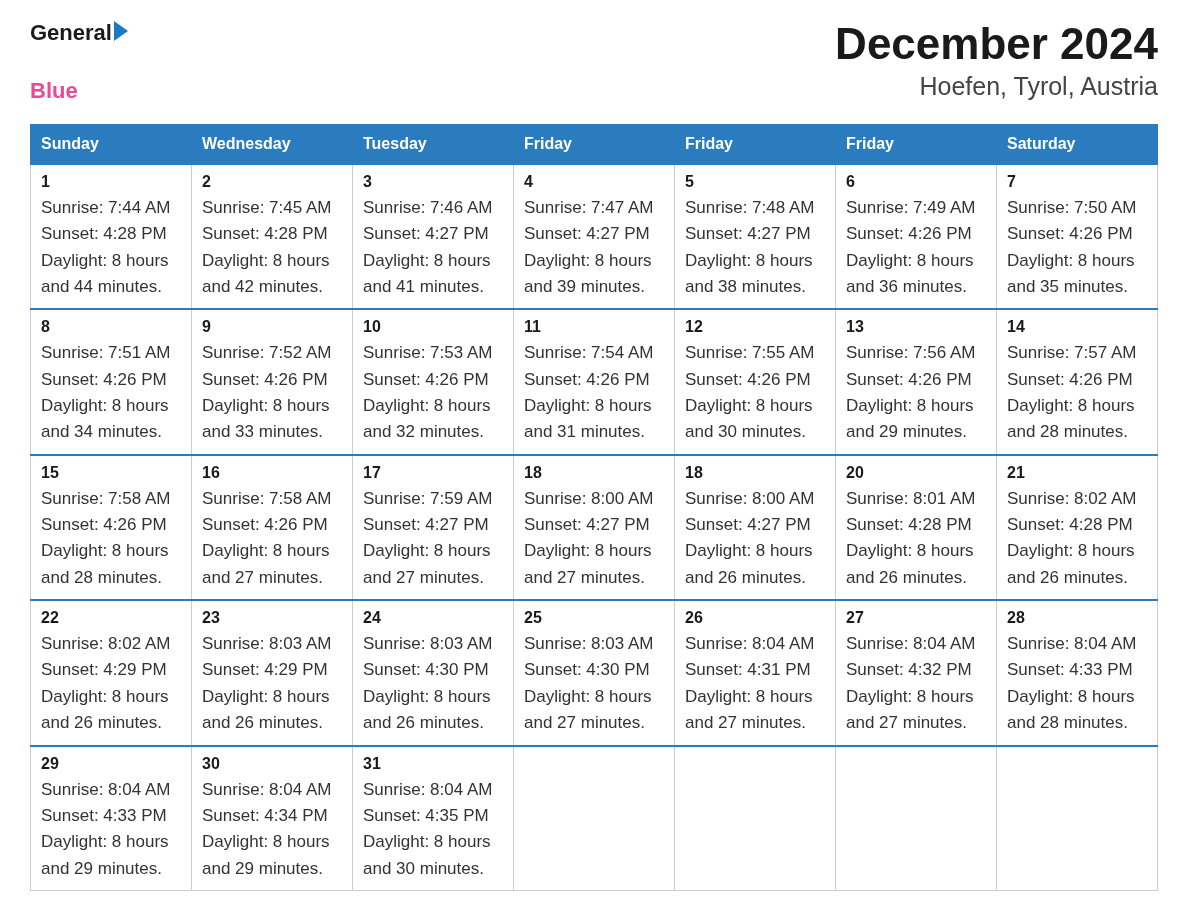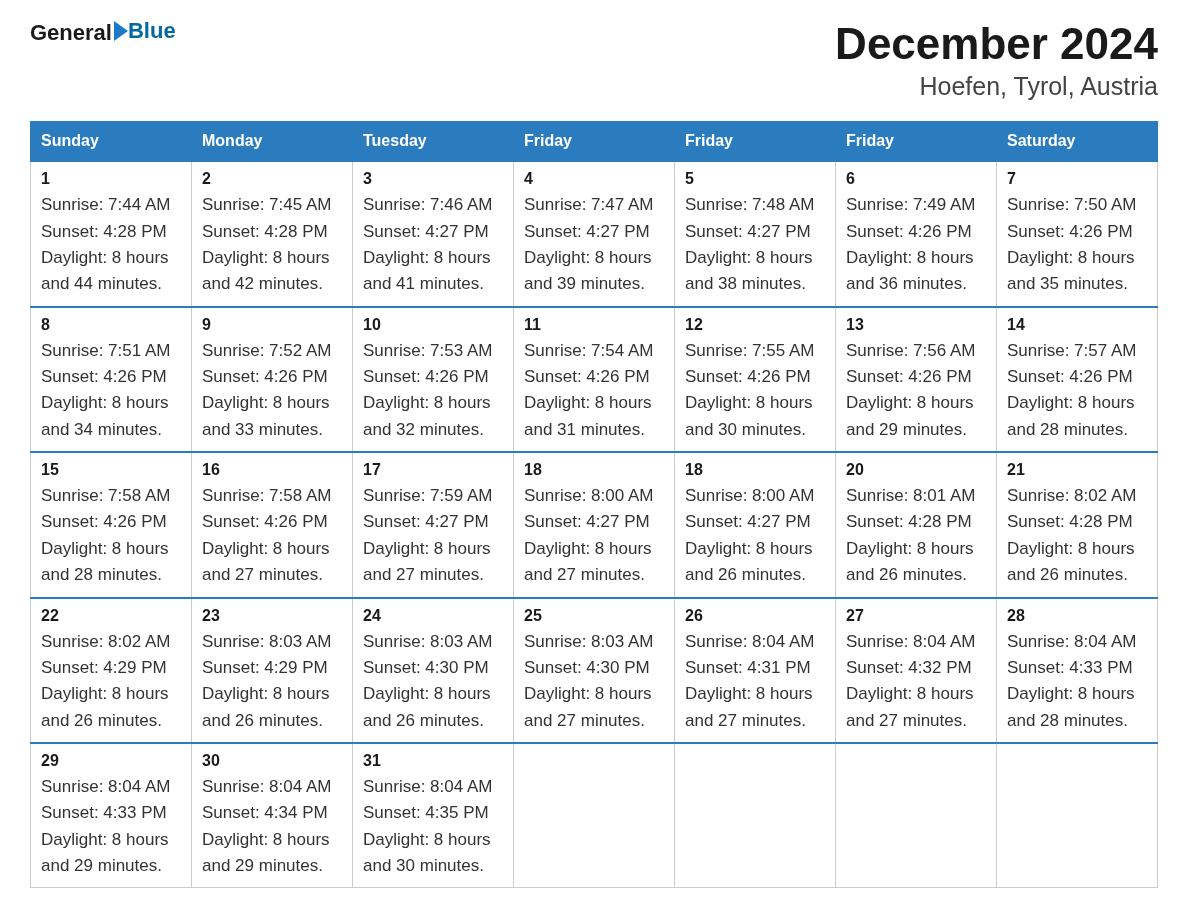--- a/index.html
+++ b/index.html
@@ -28,29 +28,30 @@
       border-left: 14px solid #1a7ac7;
       border-top: 10px solid transparent;
       border-bottom: 10px solid transparent;
       display: inline-block;
       margin-left: 2px;
       vertical-align: middle;
       position: relative;
       top: -2px;
     }
     .logo-blue {
-      color: #0369a1;
+      color: #ec4899;
       font-size: 22px;
       font-weight: bold;
       display: block;
       margin-top: -2px;
     }
     .logo-container {
       display: flex;
-      flex-direction: row;
+      flex-direction: column;
+      gap: 34px;
     }
     .logo-top-row {
       display: flex;
       align-items: center;
     }
     .title-section {
       text-align: right;
     }
     .month-title {
       font-size: 44px;
@@ -122,21 +123,21 @@
   <div class="title-section">
     <div class="month-title">December 2024</div>
     <div class="location-title">Hoefen, Tyrol, Austria</div>
   </div>
 </div>
 
 <table class="calendar-table">
   <thead>
     <tr>
     <th>Sunday</th>
-        <th>Monday</th>
+        <th>Wednesday</th>
         <th>Tuesday</th>
         <th>Friday</th>
         <th>Friday</th>
         <th>Friday</th>
         <th>Saturday</th>
       </tr>
   </thead>
   <tbody id="calendar-body">
   <tr>
         <td>

